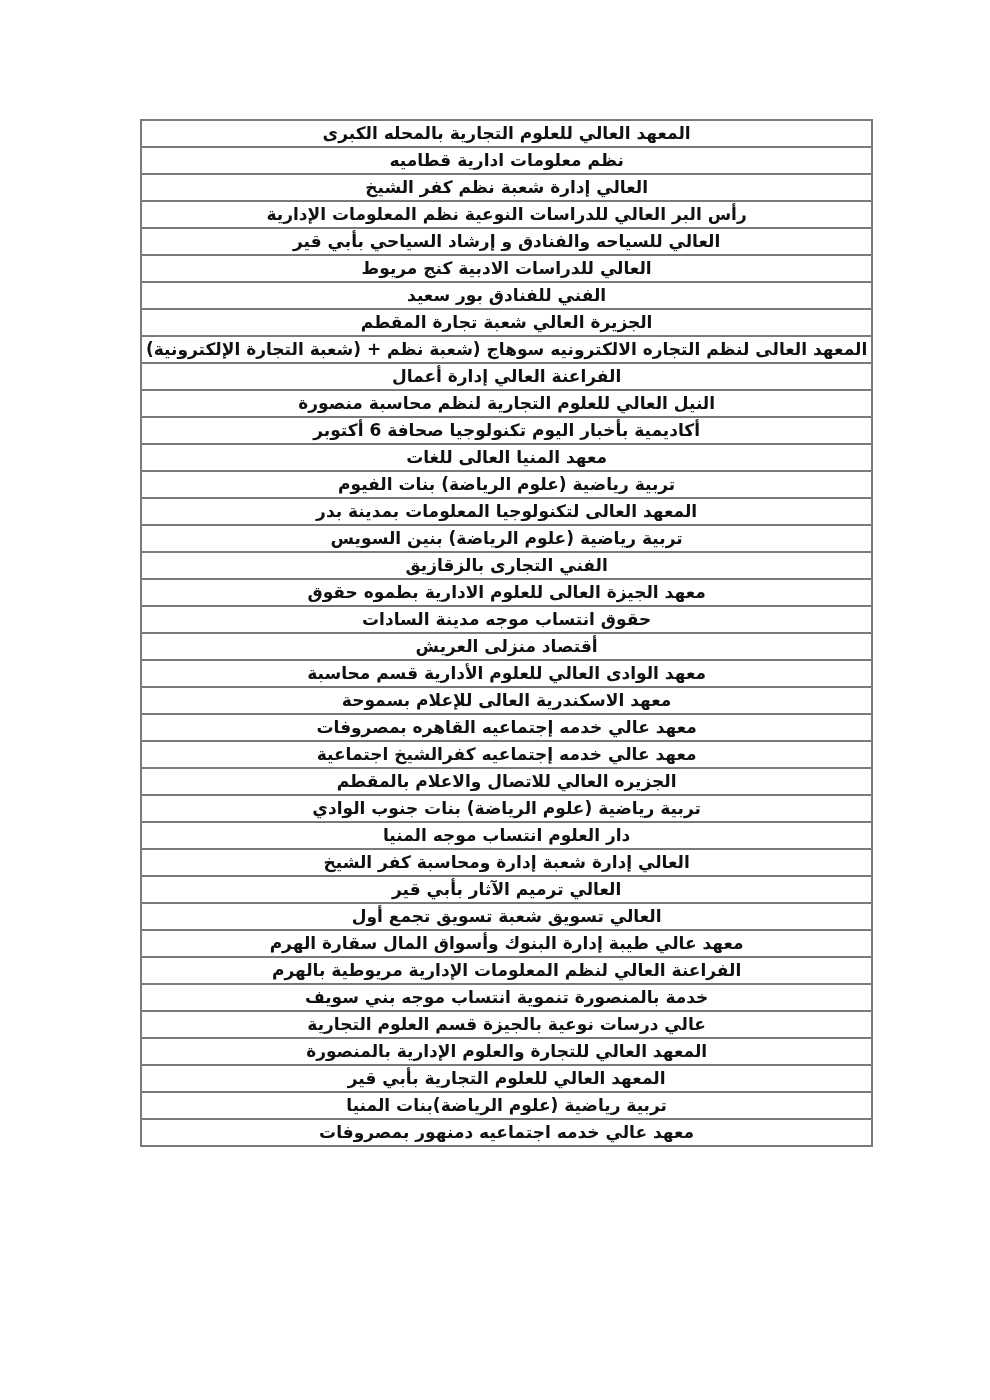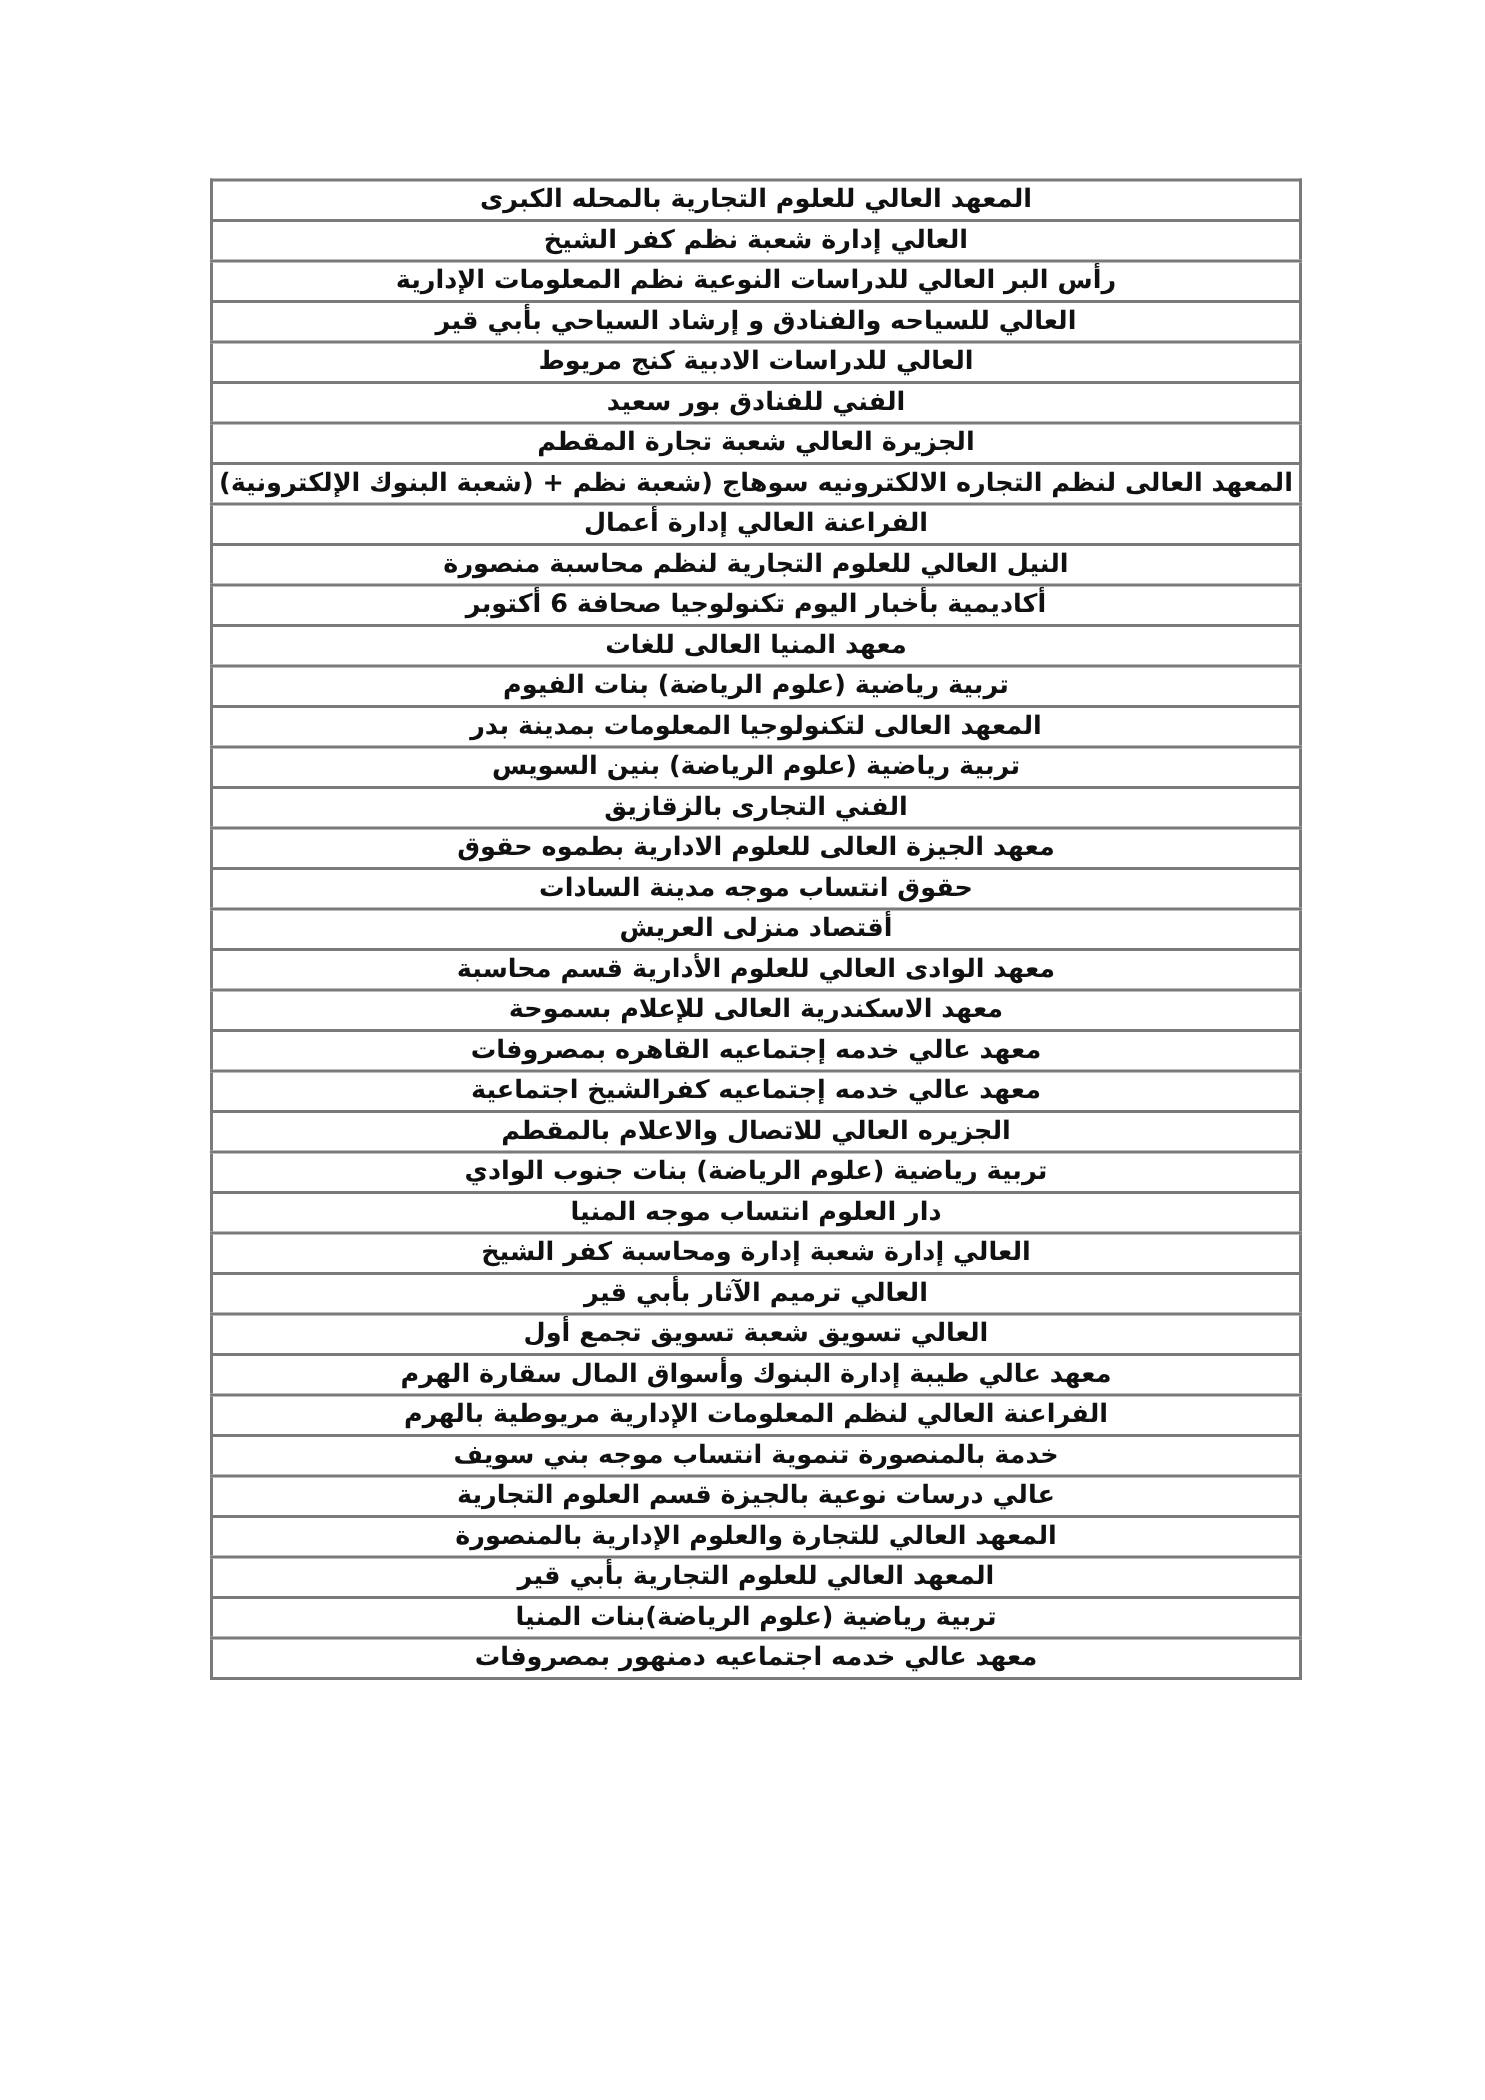--- a/index.html
+++ b/index.html
@@ -50,39 +50,42 @@
 </head>
 <body>
 
 <div class="page">
   <table class="inst-table">
     <tbody id="table-body">
       <tr>
           <td>المعهد العالي للعلوم التجارية بالمحله الكبرى</td>
         </tr>
       <tr>
+          <td>نظم معلومات ادارية قطاميه</td>
+        </tr>
+      <tr>
           <td>العالي إدارة شعبة نظم كفر الشيخ</td>
         </tr>
       <tr>
           <td>رأس البر العالي للدراسات النوعية نظم المعلومات الإدارية</td>
         </tr>
       <tr>
           <td>العالي للسياحه والفنادق و إرشاد السياحي بأبي قير</td>
         </tr>
       <tr>
           <td>العالي للدراسات الادبية كنج مريوط</td>
         </tr>
       <tr>
           <td>الفني للفنادق بور سعيد</td>
         </tr>
       <tr>
           <td>الجزيرة العالي شعبة تجارة المقطم</td>
         </tr>
       <tr>
-          <td>المعهد العالى لنظم التجاره الالكترونيه سوهاج (شعبة نظم + (شعبة البنوك الإلكترونية)</td>
+          <td>المعهد العالى لنظم التجاره الالكترونيه سوهاج (شعبة نظم + (شعبة التجارة الإلكترونية)</td>
         </tr>
       <tr>
           <td>الفراعنة العالي إدارة أعمال</td>
         </tr>
       <tr>
           <td>النيل العالي للعلوم التجارية لنظم محاسبة منصورة</td>
         </tr>
       <tr>
           <td>أكاديمية بأخبار اليوم تكنولوجيا صحافة 6 أكتوبر</td>
         </tr>

